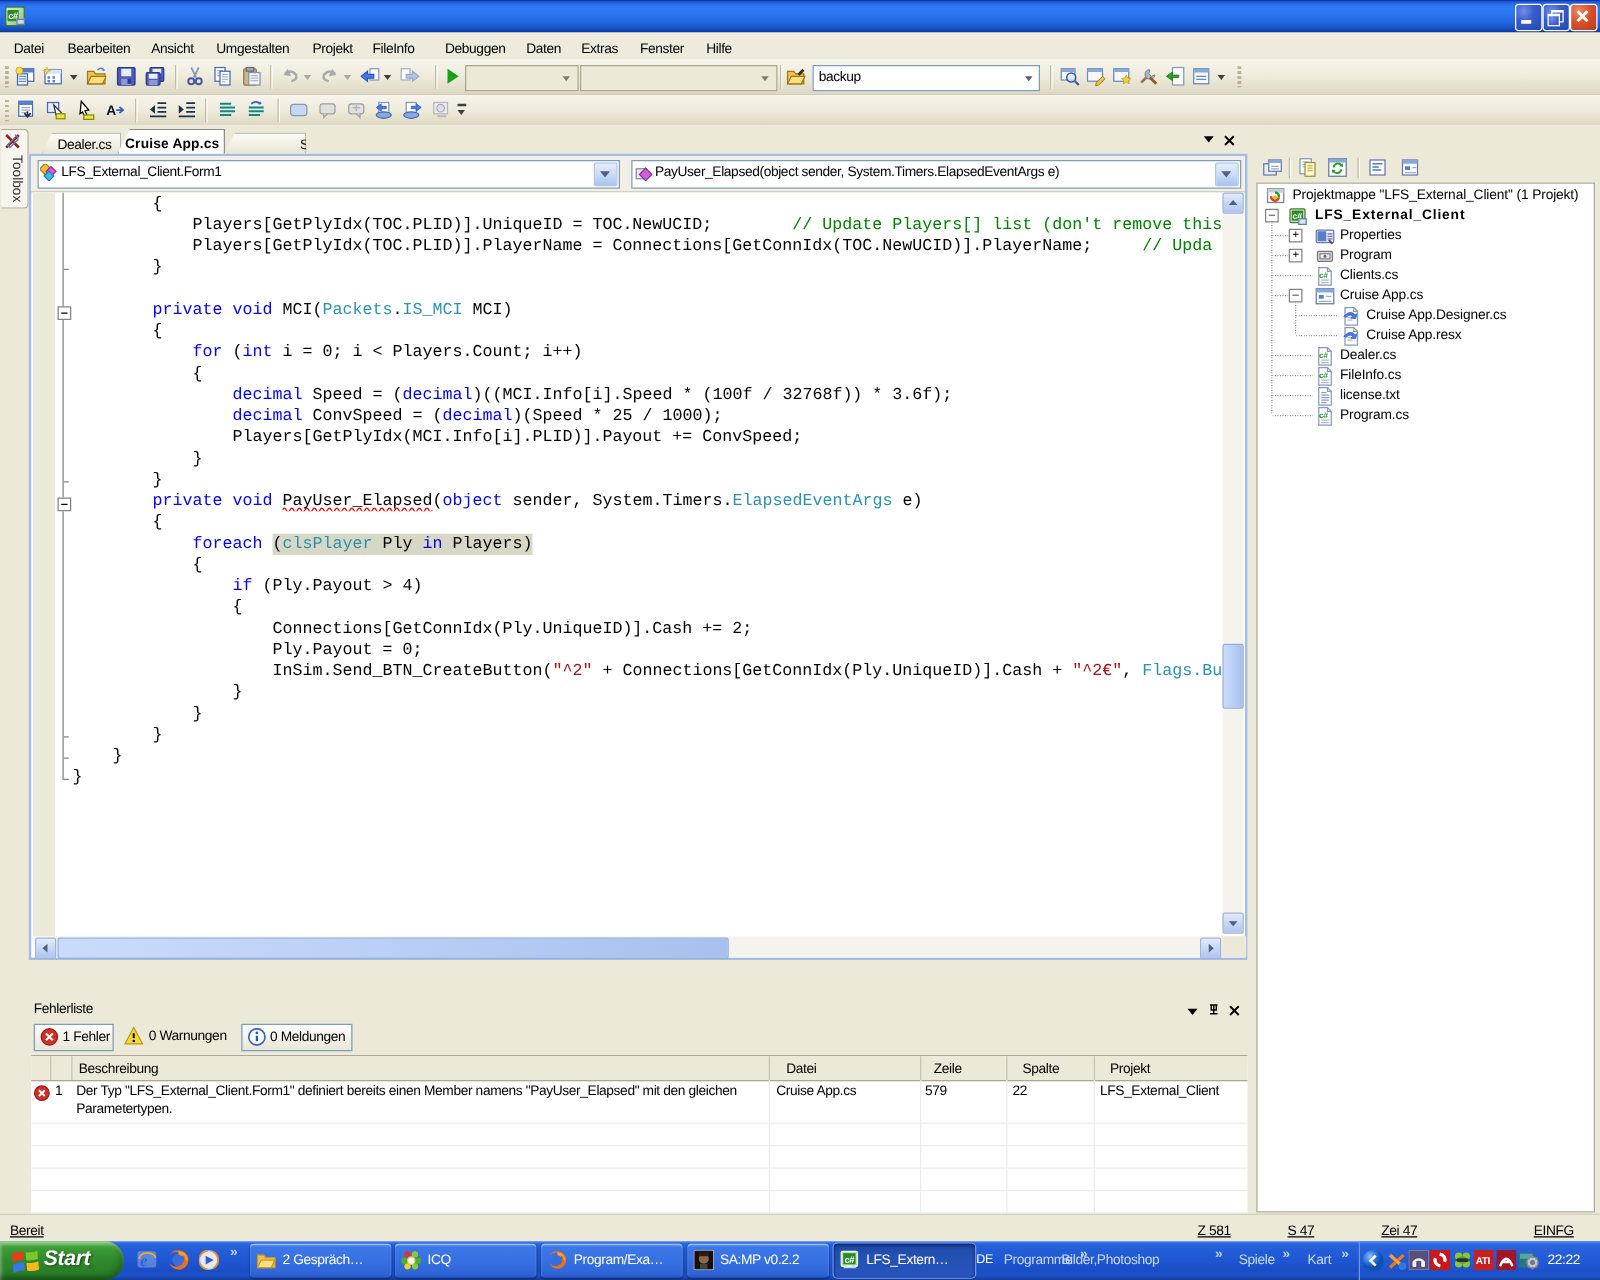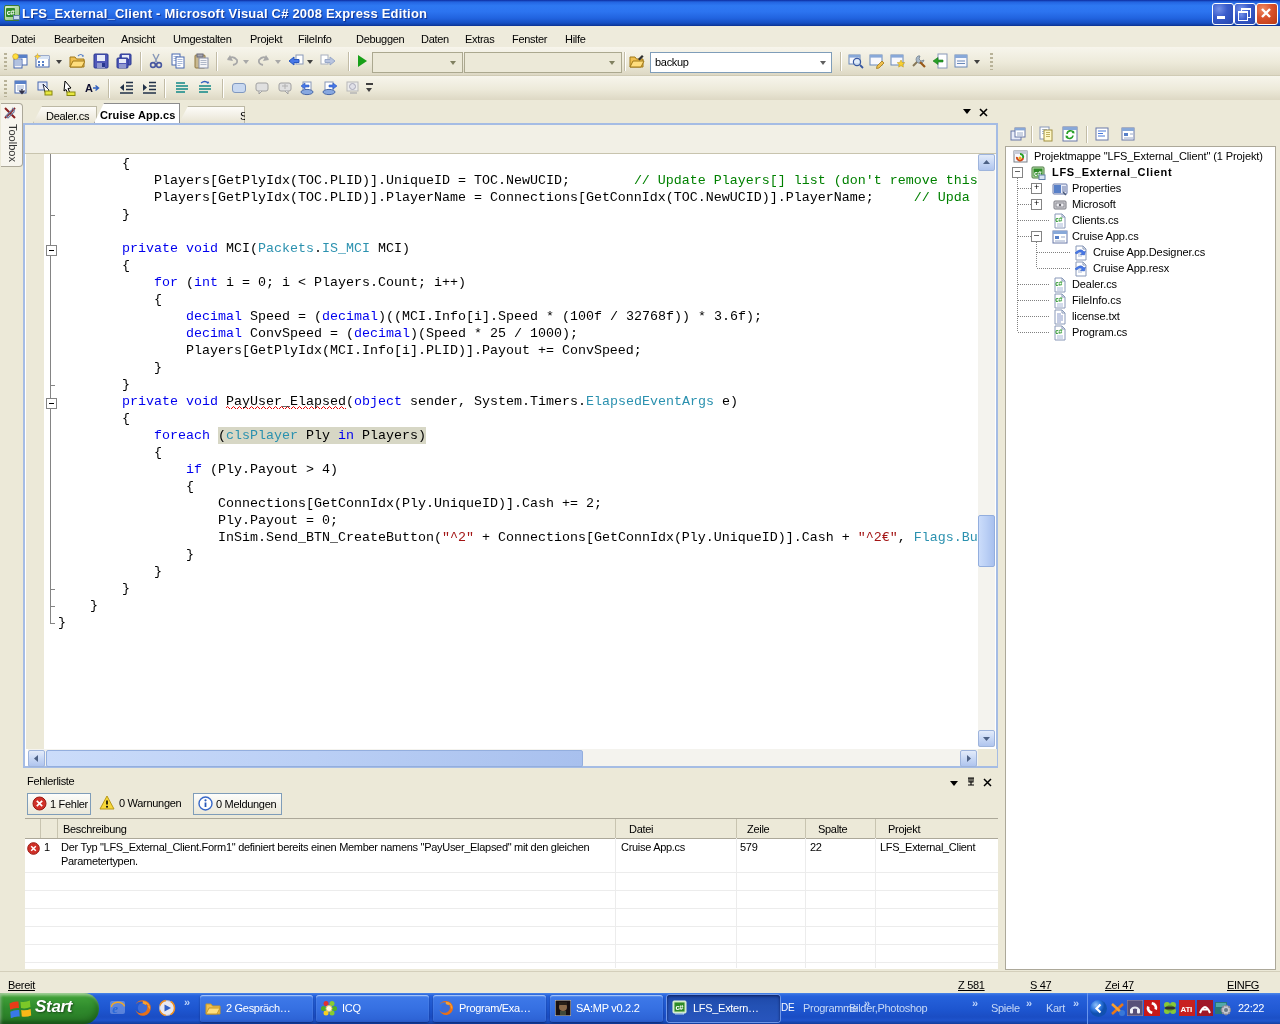--- a/index.html
+++ b/index.html
@@ -60,21 +60,21 @@
 .sbthumb{position:absolute;background:linear-gradient(90deg,#CBDCFA 0%,#BACFF5 50%,#A8C0EE 100%);border:1px solid #93AEDE;border-radius:2px;}
 
 #rpanel{left:1005px;top:3px;width:271px;height:865px;}
 #rphead{position:absolute;left:0;top:0;width:269px;height:18px;border:1px solid #ACA899;
  background:linear-gradient(180deg,#FBFAF6 0%,#EDEADB 60%,#DCD7C2 100%);}
 #rptools{position:absolute;left:0;top:19px;width:271px;height:24px;background:#ECE9D8;}
 #rptree{position:absolute;left:0;top:43px;width:269px;height:822px;background:#fff;border:1px solid #ACA899;letter-spacing:-0.1px;}
 .trow{position:absolute;left:0;height:16px;font-size:11px;white-space:nowrap;}
 .pm{position:absolute;width:9px;height:9px;border:1px solid #848484;background:#fff;font-size:9px;line-height:7px;text-align:center;color:#000;}
 
-#errpanel{left:25px;top:670px;width:974px;height:198px;}
+#errpanel{left:25px;top:696px;width:974px;height:198px;}
 .elbtn{position:absolute;height:20px;border:1px solid #7F9DB9;background:linear-gradient(180deg,#FDFDFB,#EAE7D8);font-size:11px;white-space:nowrap;}
 
 #statusbar{left:0;top:971px;width:1280px;height:22px;background:#ECE9D8;border-top:1px solid #D4CFBB;}
 #statusbar span{position:absolute;top:7px;font-size:11px;text-decoration:underline;}
 
 #taskbar{left:0;top:993px;width:1280px;height:31px;
  background:linear-gradient(180deg,#4B87E8 0%,#2E68E0 6%,#2561DB 12%,#1D55CF 55%,#1A4DC4 77%,#1E53CC 88%,#123C9A 100%);}
 #startbtn{position:absolute;left:0;top:0;width:99px;height:31px;border-radius:0 15px 15px 0/0 50% 50% 0;
  background:linear-gradient(180deg,#6FBF5E 0%,#3E9E37 15%,#2F8A2C 50%,#2B7F28 85%,#1E6320 100%);
  box-shadow:inset -2px -3px 6px rgba(0,40,0,.35), inset 1px 2px 3px rgba(255,255,255,.45);}
@@ -89,21 +89,20 @@
 .tblabel{position:absolute;top:9px;color:#C6D8F6;font-size:11px;}
 .chev{position:absolute;top:7px;color:#BCD2F8;font-size:11px;font-weight:bold;}
 </style>
 </head>
 <body>
 <div id="titlebar" class="abs">
   <div class="abs" style="left:4px;top:5px;width:14px;height:14px;background:linear-gradient(135deg,#D8EDD0,#8CC47C);border:1px solid #3E7A34;border-radius:2px;">
      <div class="abs" style="left:1px;top:1.5px;width:9px;height:9px;background:#2E8A28;border-radius:1px;color:#fff;font-size:7.5px;font-weight:bold;line-height:9px;text-align:center;">c#</div>
      <div class="abs" style="left:7.5px;top:8.5px;width:5px;height:3.5px;background:#C8D8EE;border:1px solid #6080A8;"></div>
   </div>
-  <span id="titletext" class="abs">LFS_External_Client - Microsoft Visual C# 2008 Express Edition</span>
   <div class="capbtn min abs">
       <div class="abs" style="left:4px;top:12px;width:8px;height:3px;background:#fff;"></div>
     </div>
   <div class="capbtn max abs">
       <div class="abs" style="left:6px;top:4px;width:8px;height:7px;border:1px solid #fff;border-top-width:2px;"></div>
       <div class="abs" style="left:3px;top:7px;width:8px;height:7px;border:1px solid #fff;border-top-width:2px;background:radial-gradient(circle at 30% 25%,#7490E8 0%,#3A5CCB 70%);"></div>
     </div>
   <div class="capbtn cls abs">
       <svg width="18" height="18" style="position:absolute;left:0;top:0;">
         <path d="M5 5 L13 13 M13 5 L5 13" stroke="#fff" stroke-width="2.4"></path>
@@ -341,20 +340,37 @@
     </div>
   <div class="etab abs" style="left:94px;top:3px;width:84px;height:19px;background:#fff;border:1px solid #8C8C8C;border-bottom:none;clip-path:polygon(10px 0,100% 0,100% 100%,0 100%);z-index:3;">
     <span style="position:absolute;left:5px;top:3px;font-weight:bold;letter-spacing:0.15px;white-space:nowrap;">Cruise App.cs</span>
     </div>
   <div class="abs" style="left:963px;top:9px;width:0px;height:0px;border-left:4px solid transparent;border-right:4px solid transparent;border-top:5px solid #000;"></div>
   <svg class="abs" style="left:978px;top:7px;" width="11" height="11">
       <path d="M2 2 L9 9 M9 2 L2 9" stroke="#000" stroke-width="1.6"></path>
     </svg>
   <div id="eframe" class="abs">
     <div id="comborow" class="abs">
+      <div class="ecombo" style="left:5px;width:464px;">
+        <svg width="15" height="14" style="position:absolute;left:1px;top:2px;">
+            <rect x="1" y="1" width="6.5" height="6.5" fill="#F0C030" stroke="#A08020" transform="rotate(-45 4.2 4.2)"></rect>
+            <rect x="6" y="3.5" width="5.5" height="5.5" fill="#E858D8" stroke="#A020A0" transform="rotate(-45 8.8 6.2)"></rect>
+            <rect x="4.5" y="7" width="5.5" height="5.5" fill="#40B8E8" stroke="#2080B0" transform="rotate(-45 7.2 9.8)"></rect>
+          </svg>
+        <span class="ctext">LFS_External_Client.Form1</span>
+        <div class="cbtn"></div>
+      </div>
+      <div class="ecombo" style="left:480px;width:486px;">
+        <svg width="14" height="13" style="position:absolute;left:2px;top:3px;">
+            <rect x="1" y="3" width="8" height="8" fill="#E8E8F0" stroke="#8888A0"></rect>
+            <rect x="5" y="4" width="7" height="7" fill="#D060D8" stroke="#8830A0" transform="rotate(-45 8.5 7.5)"></rect>
+          </svg>
+        <span class="ctext">PayUser_Elapsed(object sender, System.Timers.ElapsedEventArgs e)</span>
+        <div class="cbtn"></div>
+      </div>
     </div>
     <div id="codearea" class="abs">
       <div id="indmargin" class="abs"></div>
 
       <div class="abs" style="left:24px;top:0px;width:1px;height:470px;background:#848484;"></div>
       <div class="abs" style="left:25px;top:61px;width:4px;height:1px;background:#848484;"></div>
       <div class="abs" style="left:25px;top:231px;width:4px;height:1px;background:#848484;"></div>
       <div class="abs" style="left:25px;top:435px;width:4px;height:1px;background:#848484;"></div>
       <div class="abs" style="left:25px;top:452px;width:4px;height:1px;background:#848484;"></div>
       <div class="abs" style="left:25px;top:469px;width:4px;height:1px;background:#848484;"></div>
@@ -490,21 +506,21 @@
           <path d="M10 6 l4 0 M10 8 l4 0 M10 10 l4 0" stroke="#6878A8"></path>
           <path d="M11 11 l3 3" stroke="#485878" stroke-width="1.5"></path>
         </svg>
       <span class="trow" style="left:66px;top:35px;">Properties</span>
       <div class="pm" style="left:25px;top:52px;">+</div>
       <svg class="abs" style="left:46px;top:50px;" width="16" height="16" viewBox="0 0 16 16">
           <rect x="2" y="4" width="12" height="8" rx="1" fill="#D8D8DC" stroke="#787880"></rect>
           <rect x="4" y="6" width="8" height="4" fill="#F0F0F4" stroke="#888890"></rect>
           <circle cx="8" cy="8" r="1.2" fill="#686870"></circle>
         </svg>
-      <span class="trow" style="left:66px;top:51px;">Microsoft</span>
+      <span class="trow" style="left:66px;top:51px;">Program</span>
       <svg class="abs" style="left:46px;top:66px;" width="16" height="16" viewBox="0 0 16 16">
           <path d="M3 1 h7 l3 3 v11 H3 z" fill="#fff" stroke="#8898B8"></path>
           <path d="M10 1 v3 h3" fill="none" stroke="#8898B8"></path>
           <text x="3.2" y="9" font-size="6.5" font-weight="bold" fill="#289828">c#</text>
           <path d="M5 11h6M5 13h6" stroke="#A8B8D8"></path>
         </svg>
       <span class="trow" style="left:66px;top:67px;">Clients.cs</span>
       <div class="pm" style="left:25px;top:84px;">–</div>
       <svg class="abs" style="left:46px;top:82px;" width="16" height="16" viewBox="0 0 16 16">
           <rect x="1" y="2" width="14" height="12" fill="#fff" stroke="#6878A8"></rect>

